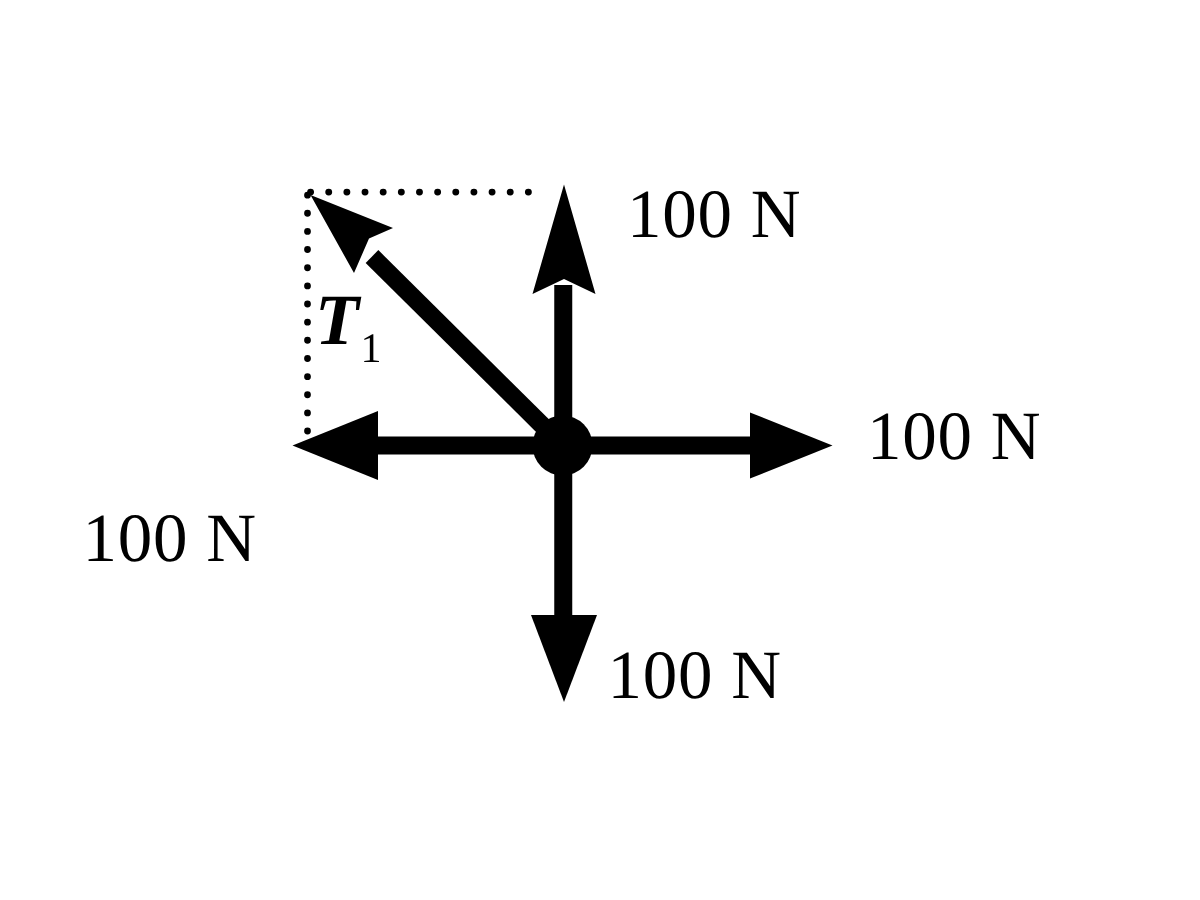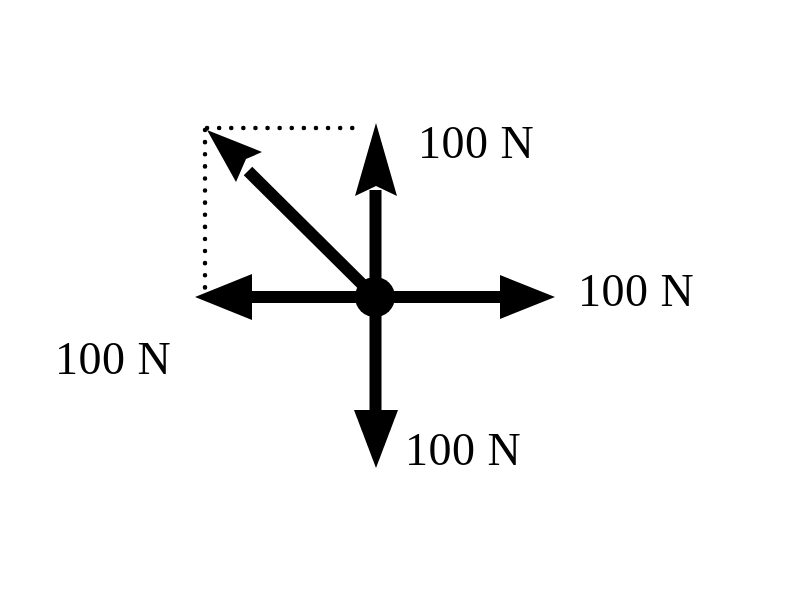--- a/index.html
+++ b/index.html
@@ -97,15 +97,16 @@
   </svg>
 
   <div class="force-label" id="label-top">100 N</div>
 
   <div class="force-label" id="label-right">100 N</div>
 
   <div class="force-label" id="label-bottom">100 N</div>
 
   <div class="force-label" id="label-left">100 N</div>
 
+  <div class="tension-label" id="label-t1"><span>T</span><span class="sub">1</span></div>
 
 
 </div>
 
 </body></html>

